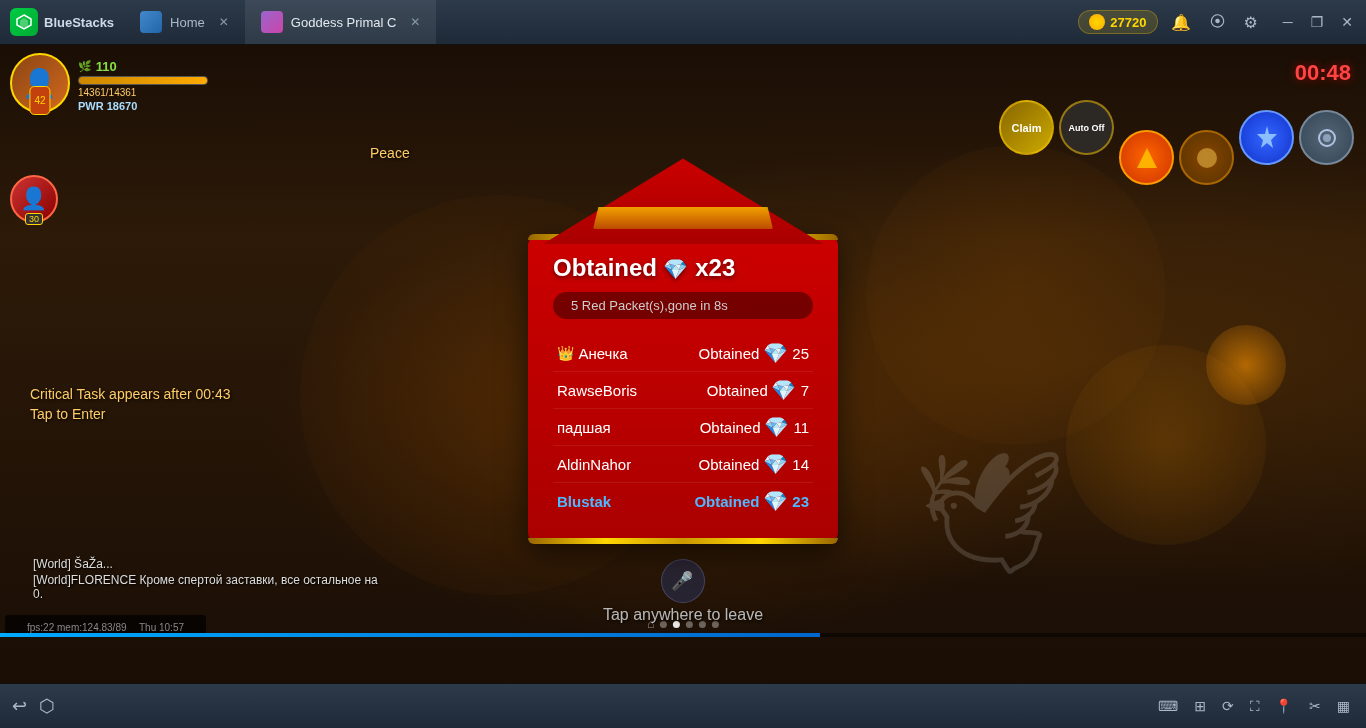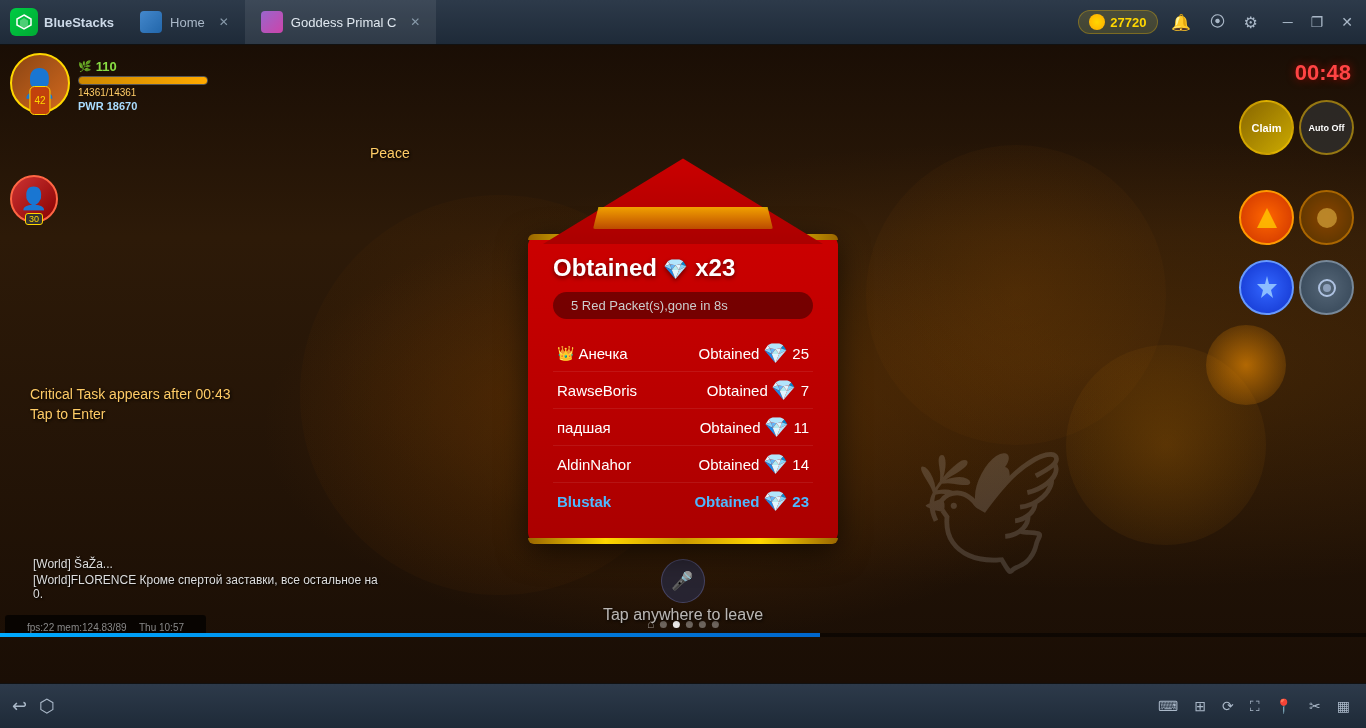--- a/index.html
+++ b/index.html
@@ -566,21 +566,21 @@
 
   <div style="position:absolute; top:100px; left:370px; color:#ffcc66; font-size:14px; text-shadow:1px 1px 3px #000;">Peace</div>
 
   <div id="timer">00:48</div>
 
   <div id="critical-task">
     <div>Critical Task appears after 00:43</div>
     <div>Tap to Enter</div>
   </div>
 
-  <div style="position:absolute; right:12px; top:55px; display:flex; flex-direction:column; gap:5px;">
+  <div style="position:absolute; right:12px; top:55px; display:flex; gap:5px;">
     <div style="display:flex; gap:5px;">
       <div class="skill-btn skill-claim" style="width:55px;height:55px;font-size:11px;">Claim</div>
       <div class="skill-btn skill-auto" style="width:55px;height:55px;font-size:9px;">Auto Off</div>
     </div>
     <div style="display:flex; gap:5px; margin-top:30px;">
       <div class="skill-btn skill-orange" style="width:55px;height:55px;">
         <svg width="30" height="30" viewBox="0 0 30 30">
             <path d="M15 5 L25 25 L5 25 Z" fill="rgba(255,200,0,0.8)"></path>
           </svg>
       </div>

